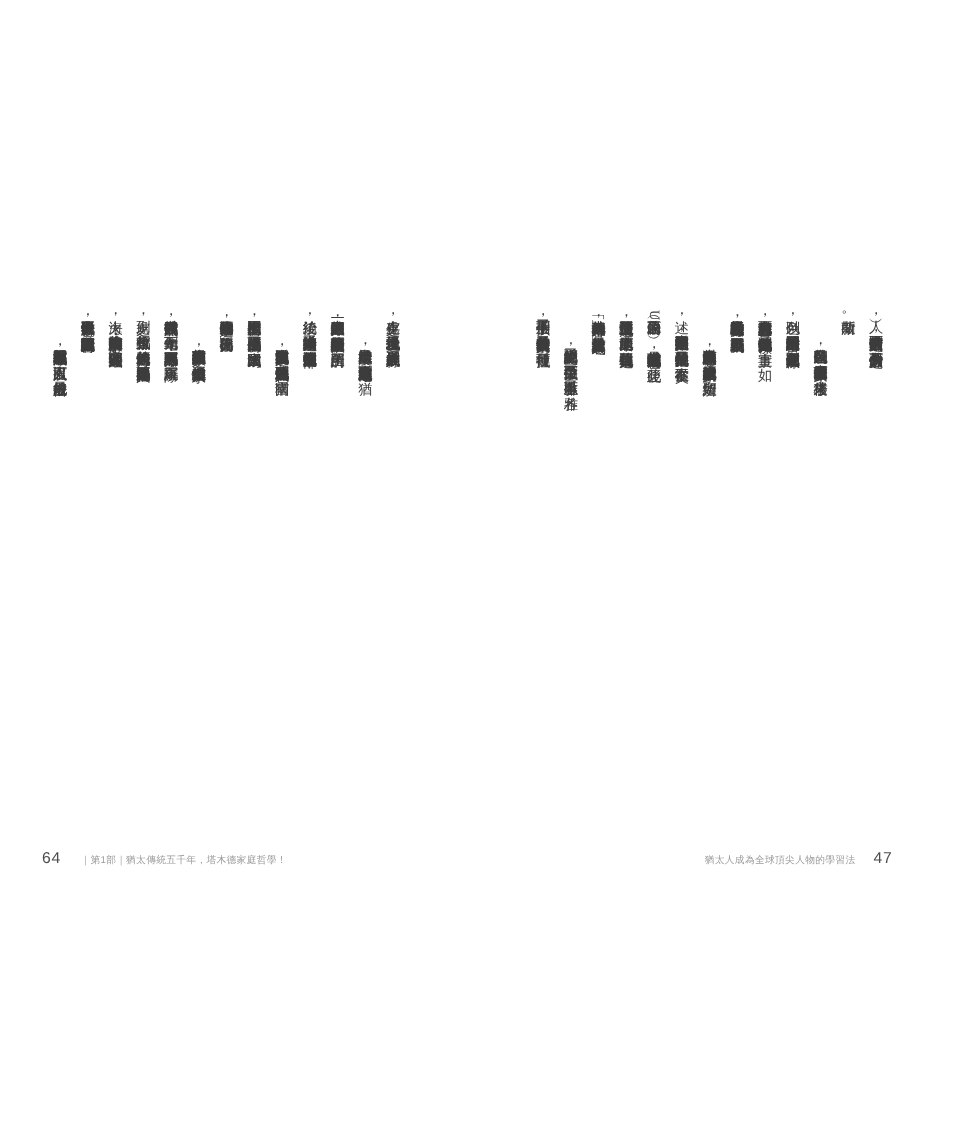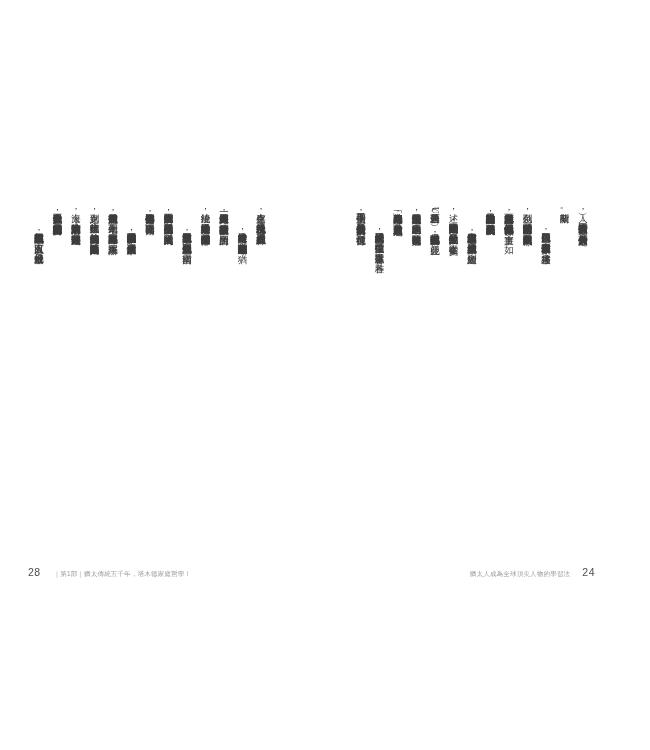--- a/index.html
+++ b/index.html
@@ -91,22 +91,22 @@
       <div class="vcol">　　像猶太人這樣將整個民族的心願，寫成歷史紀錄的國家並不多，如聖經所</div>
       <div class="vcol">述，猶太民族的歷史從亞伯拉罕開始，最早亞伯拉罕的父親他拉，在從美索不</div>
       <div class="vcol">達米亞的吾珥（Ur），也就是從現在的伊拉克移動到迦南的途中死亡，此後亞</div>
       <div class="vcol">伯拉罕便移居至迦南這塊土地，迦南地原本的居民，將亞伯拉罕這一群從其他</div>
       <div class="vcol">地方來的外來客稱為「希伯來人」，意思是「跨越幼發拉底河之人」。</div>
       <div class="vcol">　　聖經紀錄了猶太人的歷史，亞伯拉罕生下了以撒，以撒生下了雅各，雅各</div>
       <div class="vcol">則生下了十二個孩子，雅各的十二個孩子為了躲避貧窮與飢荒，便前往尋找可</div>
     </div>
 
   <div class="footer footer-left">
-    <span class="pnum">28</span>
+    <span class="pnum">64</span>
     <span class="running">｜第1部｜猶太傳統五千年，塔木德家庭哲學！</span>
   </div>
 
   <div class="footer footer-right">
     <span class="running">猶太人成為全球頂尖人物的學習法</span>
-    <span class="pnum">24</span>
+    <span class="pnum">47</span>
   </div>
 
 </div>
 
 </body></html>

